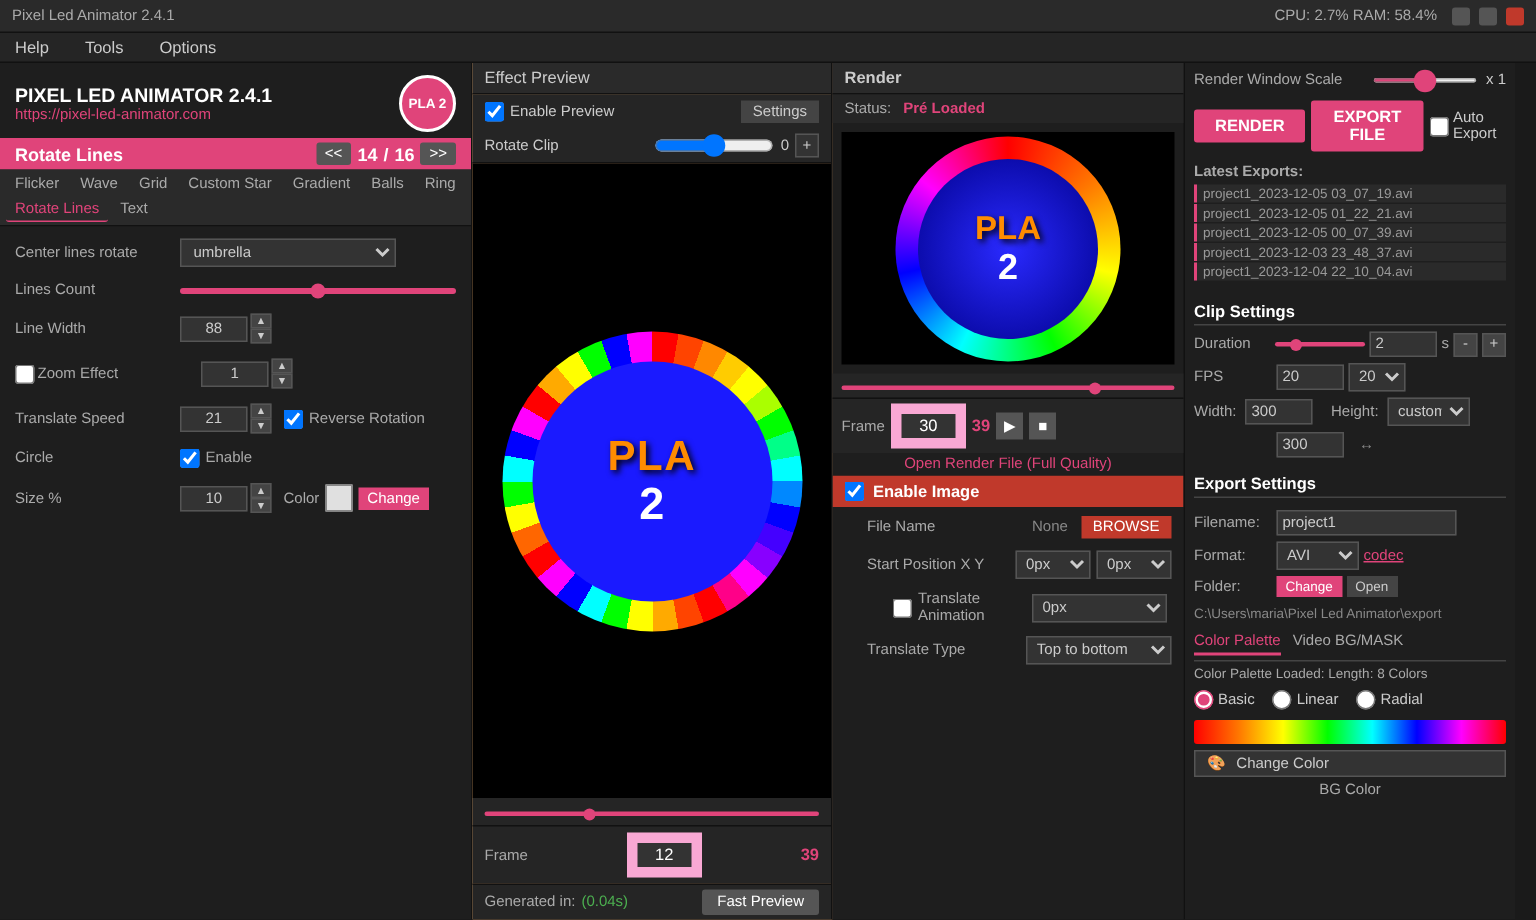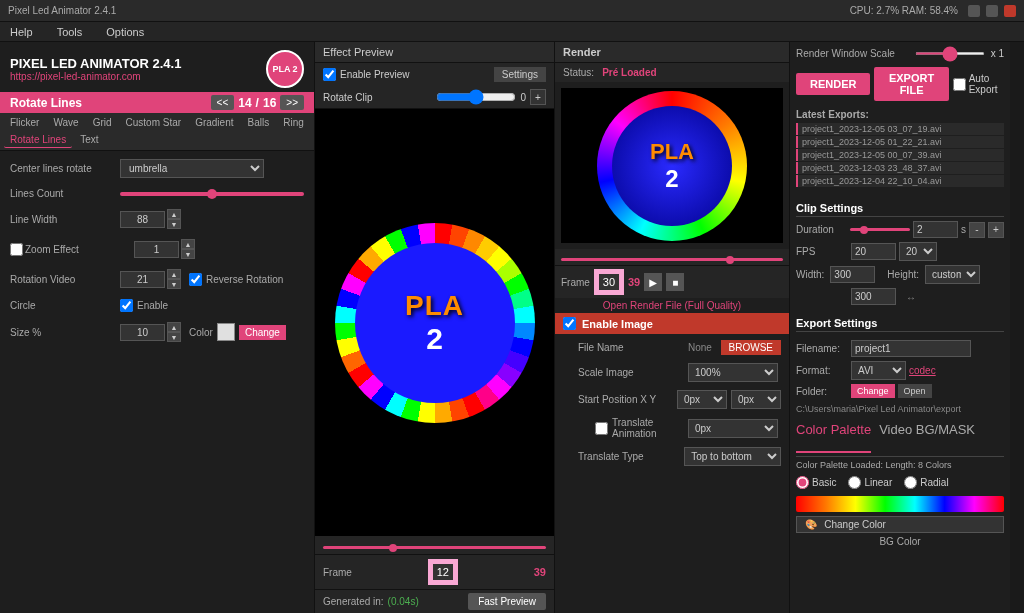--- a/index.html
+++ b/index.html
@@ -610,24 +610,24 @@
     }
 
     .color-palette-tabs {
       display: flex;
       gap: 8px;
       margin-top: 6px;
       border-bottom: 1px solid #444;
       padding-bottom: 3px;
     }
     .cp-tab {
-      font-size: 13px;
+      font-size: 10px;
       color: #aaa;
       cursor: pointer;
-      padding-bottom: 14px;
+      padding-bottom: 2px;
     }
     .cp-tab.active {
       color: #e0447a;
       border-bottom: 2px solid #e0447a;
     }
 
     .cp-loaded { font-size: 9px; color: #aaa; margin: 3px 0; }
 
     .radio-row {
       display: flex;
@@ -735,22 +735,22 @@
       cursor: pointer;
       font-size: 7px;
       display: flex; align-items: center; justify-content: center;
       padding: 0;
       line-height: 1;
     }
 
     .frame-input {
       background: #333;
       color: #fff;
-      border: 5px solid #f9a8d4;
-      width: 30px;
+      border: 7px solid #f9a8d4;
+      width: 50px;
       padding: 2px 3px;
       font-size: 11px;
       text-align: center;
     }
 
     .render-frame-slider {
       -webkit-appearance: none;
       height: 3px;
       background: #e0447a;
       border-radius: 2px;
@@ -857,21 +857,21 @@
         <div class="spinbox-container">
           <input type="text" class="spinbox-input" value="1" style="">
           <div class="spinbox-btns">
             <button class="spinbox-btn">▲</button>
             <button class="spinbox-btn">▼</button>
           </div>
         </div>
       </div>
 
       <div class="form-row">
-        <span class="form-label">Rotation Video</span>
+        <span class="form-label">Translate Speed</span>
         <div class="spinbox-container">
           <input type="text" class="spinbox-input" value="21" style="">
           <div class="spinbox-btns">
             <button class="spinbox-btn">▲</button>
             <button class="spinbox-btn">▼</button>
           </div>
         </div>
         <div style="display:flex;align-items:center;gap:4px;margin-left:8px;">
           <input type="checkbox" checked="" style="">
           <span style="font-size:10px;color:#aaa;">Reverse Rotation</span>
@@ -991,28 +991,20 @@
         <span>Enable Image</span>
       </div>
       <div class="vfx-form">
 
         <div class="vfx-row">
           <span class="vfx-label2">File Name</span>
           <span class="none-text">None</span>
           <button class="browse-btn" style="margin-left:auto;">BROWSE</button>
         </div>
 
-        <div class="vfx-row">
-          <span class="vfx-label2">Scale Image</span>
-          <select class="vfx-select">
-            <option>100%</option>
-            <option>50%</option>
-            <option>200%</option>
-          </select>
-        </div>
 
         <div class="vfx-row">
           <span class="vfx-label2">Start Position X Y</span>
           <div class="pos-group">
             <select class="vfx-select" style="width:50px;"><option>0px</option></select>
             <select class="vfx-select" style="width:50px;"><option>0px</option></select>
           </div>
         </div>
 
         <div class="vfx-row">

